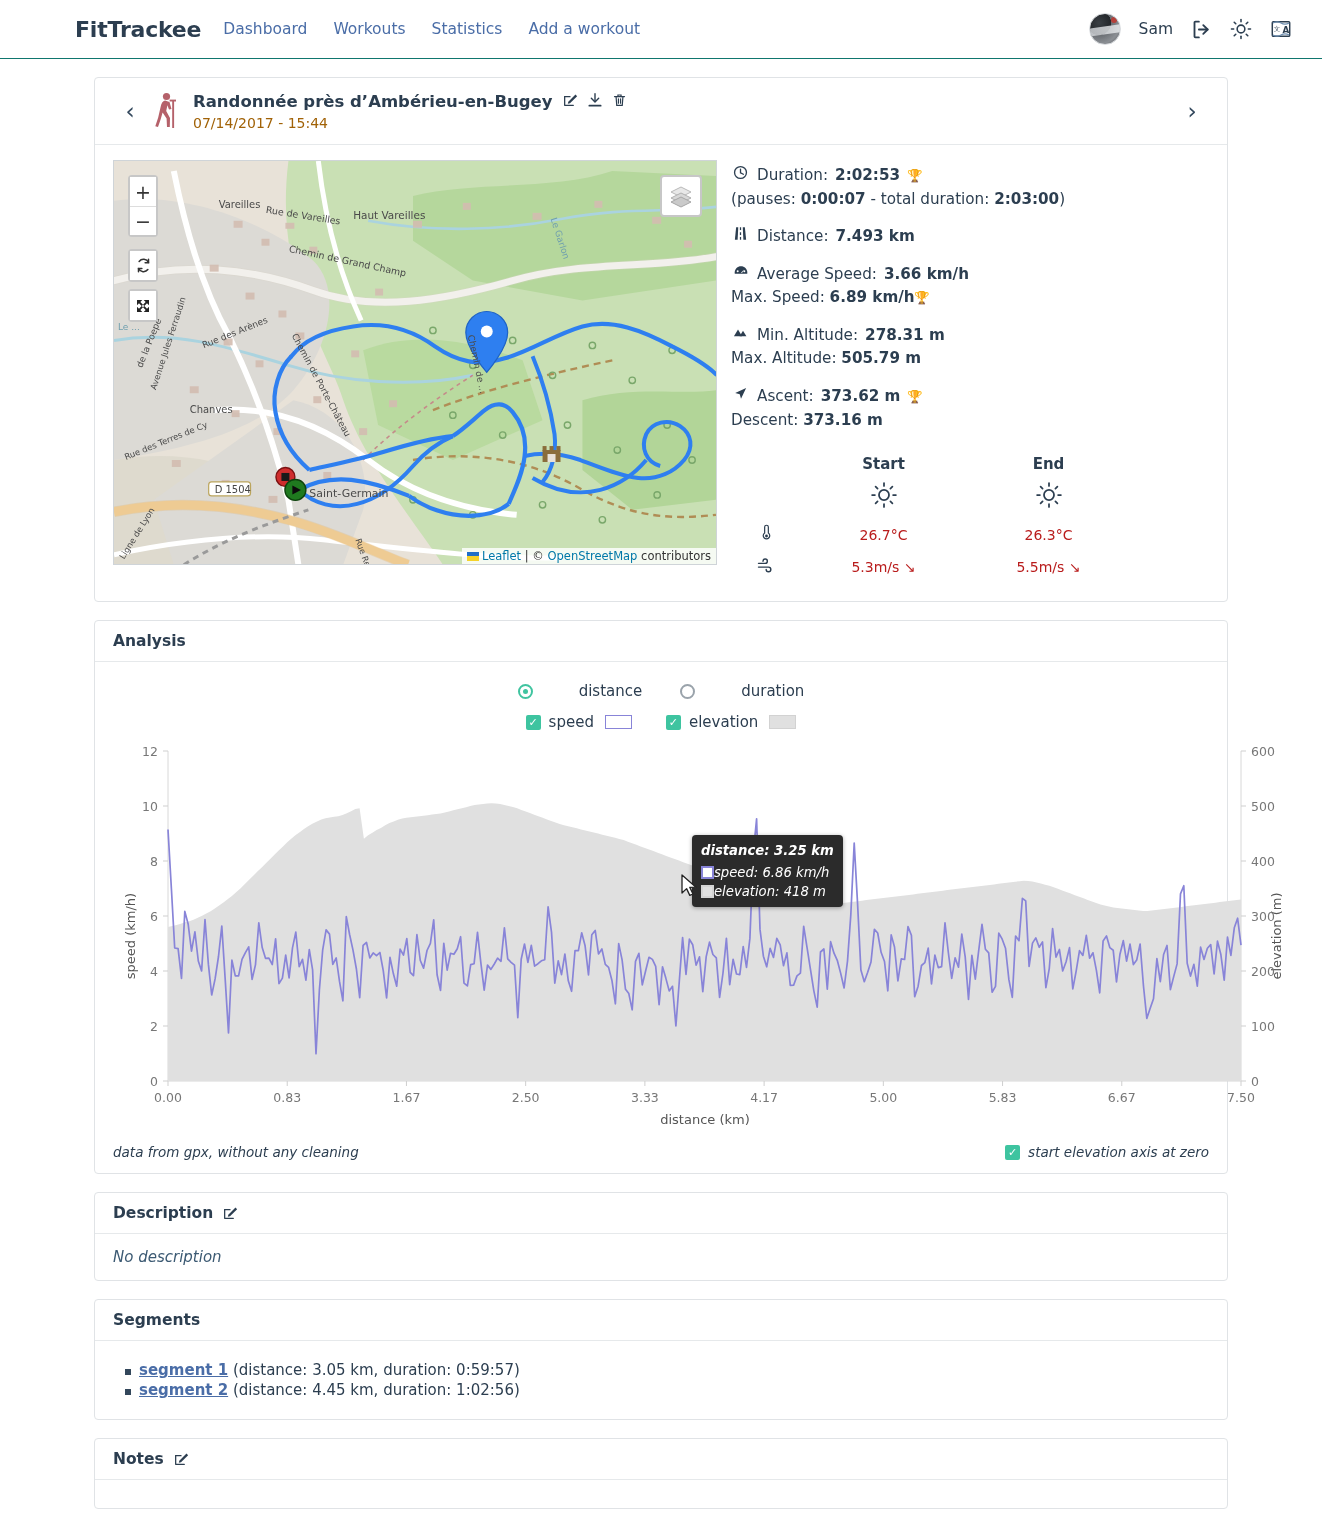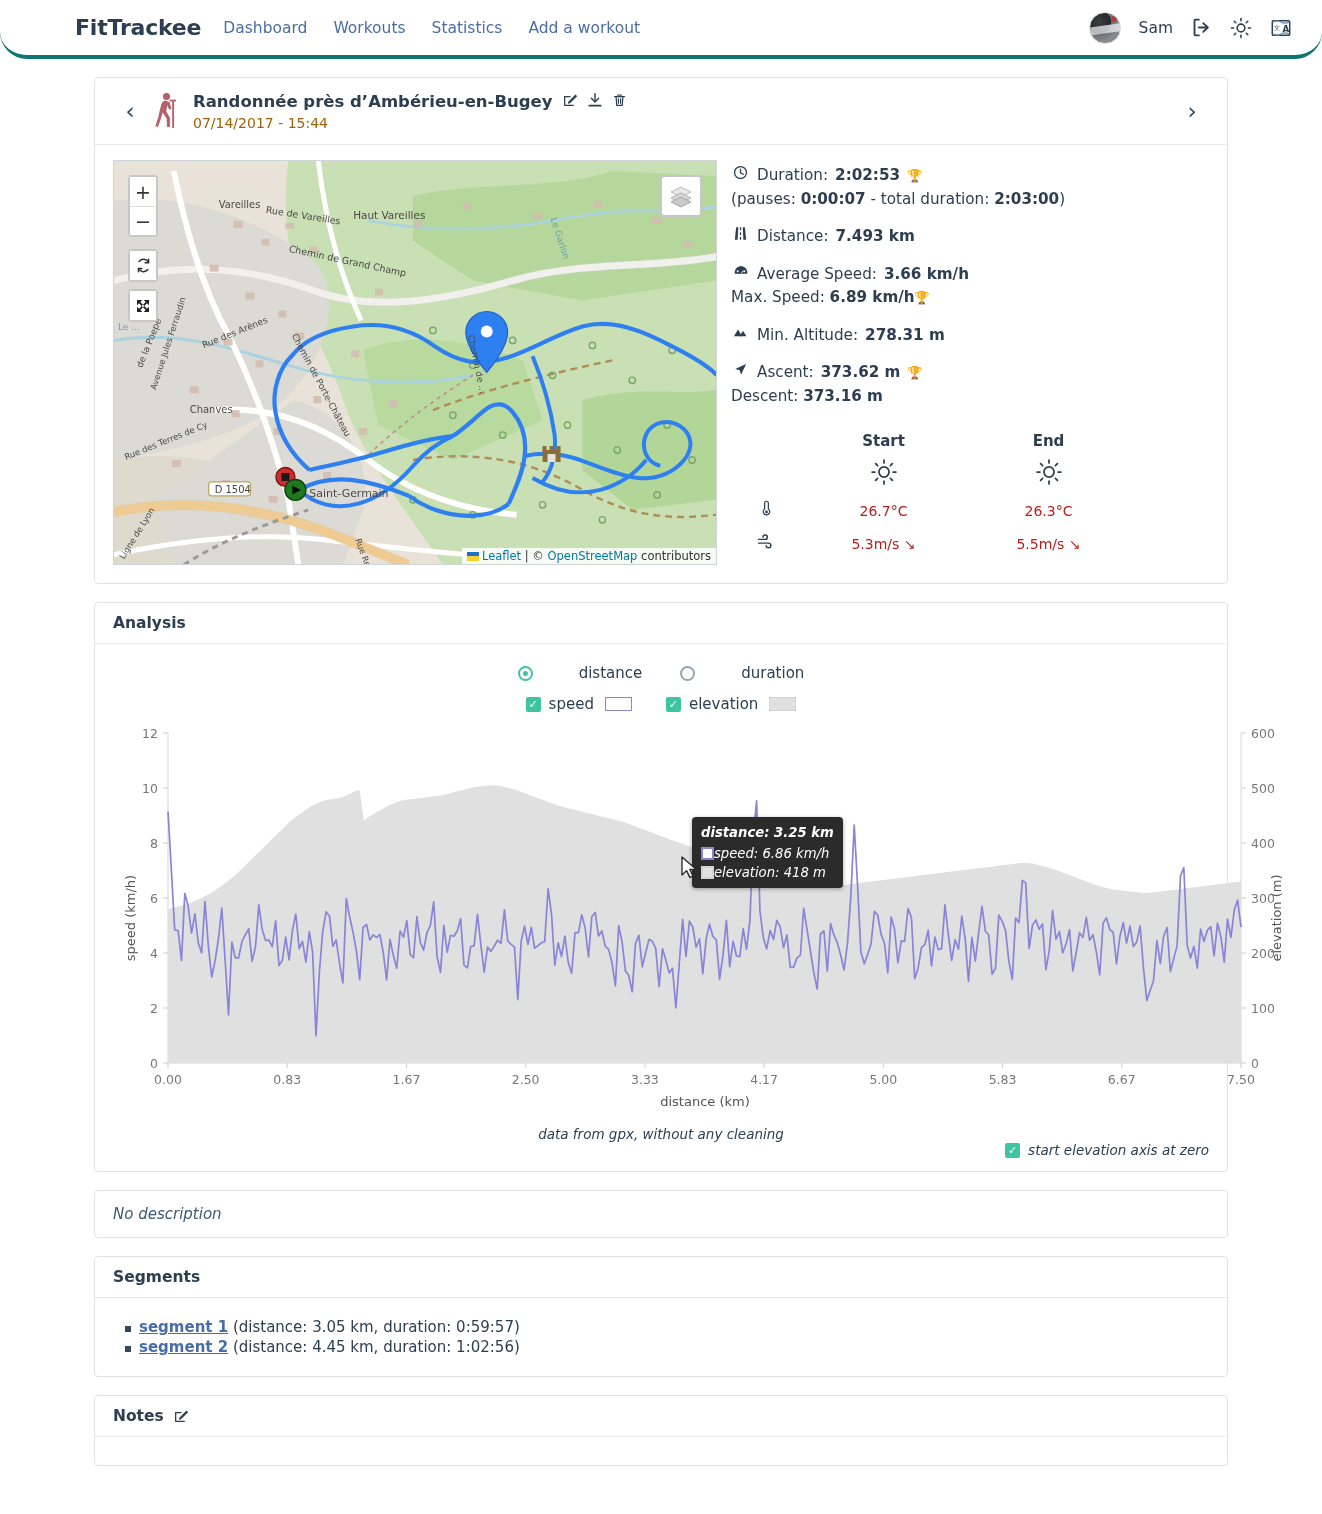--- a/index.html
+++ b/index.html
@@ -11,26 +11,25 @@
     font-family:"DejaVu Sans", "Liberation Sans", sans-serif;
     color:#2c3e50;
     font-size:15px;
     -webkit-font-smoothing:antialiased;
   }
   a { color:#4a6da7; text-decoration:none; }
 
   
   .app-header {
     height:59px;
-    border-bottom:4px solid #0f766e;
+    border-bottom:1px solid #0f766e;
     display:flex;
     align-items:center;
     padding:0 30px 0 75px;
     background:#fff;
-    border-radius:27px;
   }
   .brand {
     font-size:22px;
     font-weight:bold;
     color:#2c3e50;
     letter-spacing:-0.2px;
     margin-right:22px;
   }
   .nav-links { display:flex; align-items:center; gap:26px; }
   .nav-links a {
@@ -175,24 +174,23 @@
     width:15px; height:15px; border-radius:2px; background:#3ec4a0;
     display:inline-flex; align-items:center; justify-content:center;
     color:#fff; font-size:11px; line-height:1;
   }
   .swatch { width:27px; height:14px; display:inline-block; margin-left:3px; }
   .swatch.speed { background:#ffffff; border:1px solid #8884d8; }
   .swatch.elev  { background:#e0e0e0; border:1px solid #d2d2d2; }
 
   .chart-area { position:relative; padding:4px 18px 0 18px; }
   .chart-foot {
-    display:flex; align-items:center;
+    display:flex; 
     padding:9px 18px 13px 18px;
     font-size:13.5px;
-    flex-direction:column;
   }
   .chart-foot .note { font-style:italic; color:#2c3e50; }
   .chart-foot .zero { margin-left:auto; display:flex; align-items:center; gap:8px; font-style:italic; }
 
   .tooltip {
     position:absolute;
     background:#2b2b2b; color:#fff;
     border-radius:4px; padding:6px 9px;
     font-size:13.2px; line-height:1.45;
     box-shadow:0 1px 4px rgba(0,0,0,.35);
@@ -547,20 +545,24 @@
         <div class="stat-block">
           <div class="stat-line">
             <span class="stat-ico">
               <svg width="17" height="15" viewBox="0 0 24 24" fill="#2c3e50">
                 <path d="M8 7 1.5 18h13z"></path>
                   <path d="M16 9 10.5 18h11z"></path>
               </svg>
             </span>
             <span>Min. Altitude:</span>
             <b>278.31 m</b>
+          </div>
+          <div>
+            <span>Max. Altitude:</span>
+            <b>505.79 m</b>
           </div>
         </div>
 
         <div class="stat-block">
           <div class="stat-line">
             <span class="stat-ico">
               <svg width="15" height="15" viewBox="0 0 24 24" fill="#2c3e50">
                 <path d="M21 3 3.5 11.2l7.3 2 2 7.3z"></path>
               </svg>
             </span>
@@ -754,20 +756,30 @@
     <div class="chart-foot">
       <span class="note">data from gpx, without any cleaning</span>
       <label class="zero">
         <span class="chk">✓</span>
         <span>start elevation axis at zero</span>
       </label>
     </div>
   </div>
 
   <div class="card">
+    <div class="card-title-row">
+      <span class="card-title">Description</span>
+      <span style="margin-left:9px;display:inline-flex;">
+        <svg width="16" height="16" viewBox="0 0 24 24" fill="none" stroke="#2c3e50" stroke-width="1.9" stroke-linecap="round" stroke-linejoin="round">
+          <path d="M4 7v13h13"></path>
+            <path d="M20.2 3.8 9.5 14.5l-.8 3.3 3.3-.8L22.7 6.3z" fill="#2c3e50" stroke="none"></path>
+            <path d="M4 7h8"></path>
+        </svg>
+      </span>
+    </div>
     <div class="card-body">
       <span class="muted-italic">No description</span>
     </div>
   </div>
 
   <div class="card">
     <div class="card-title-row">
       <span class="card-title">Segments</span>
     </div>
     <div class="card-body">

